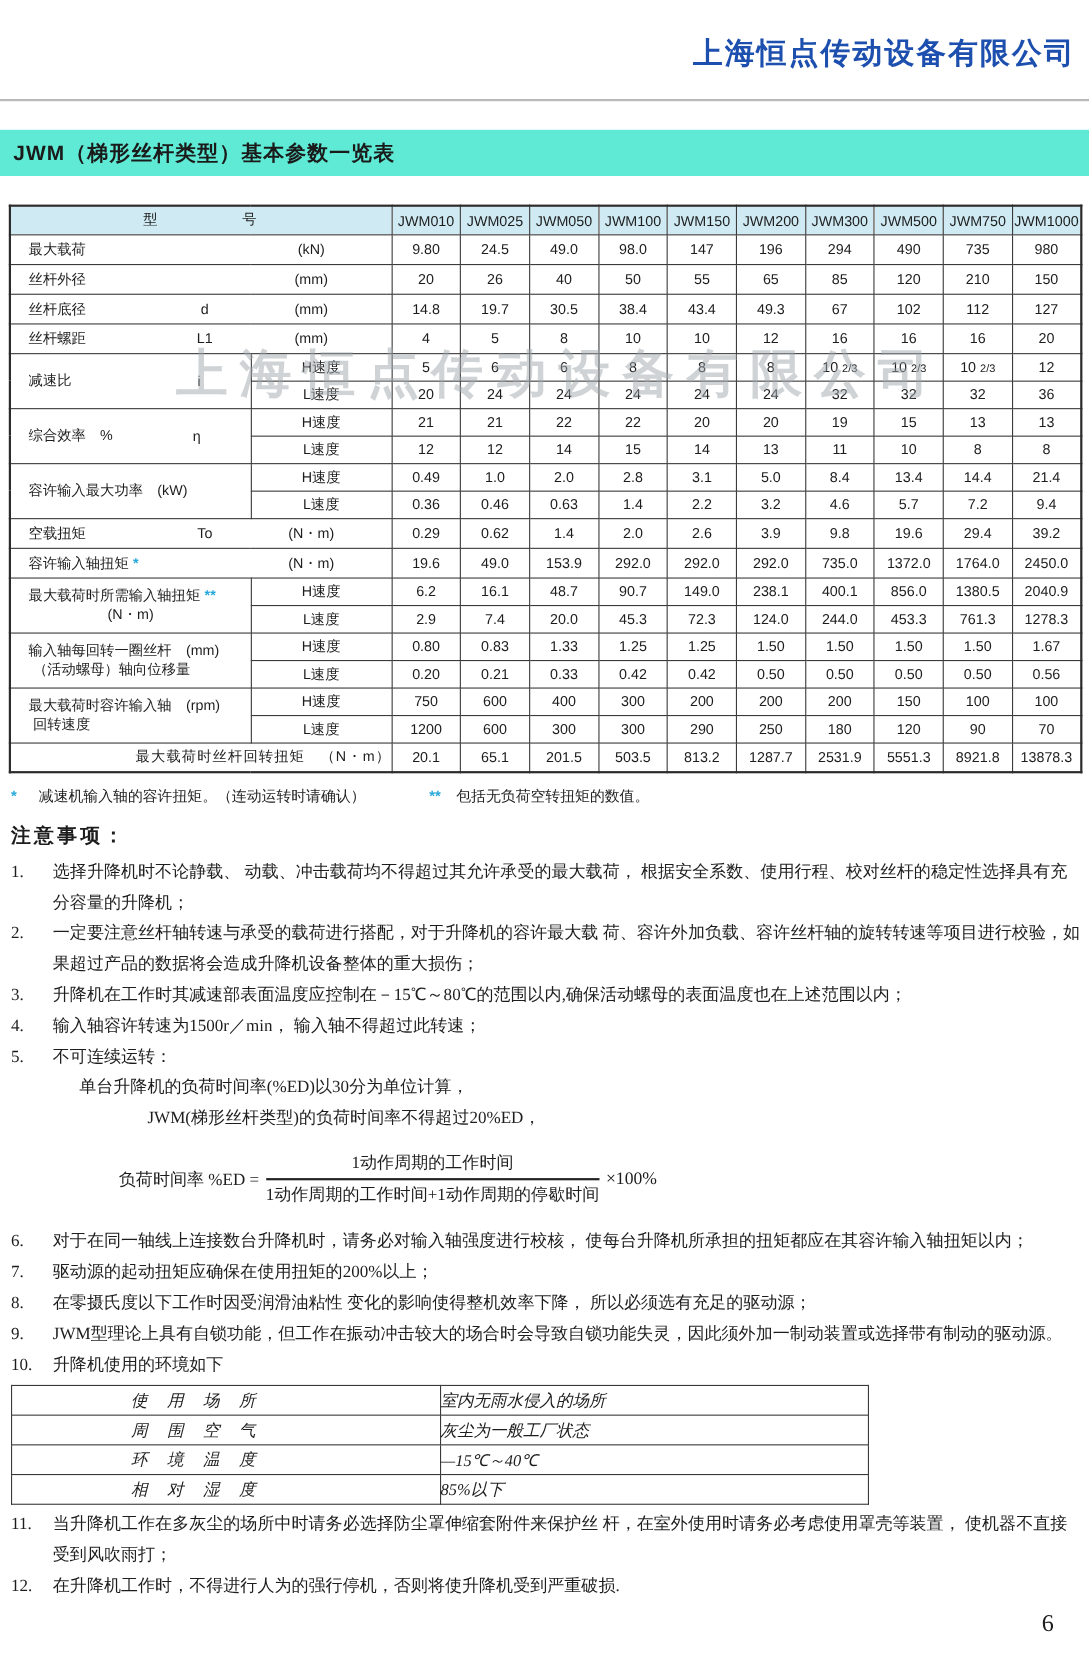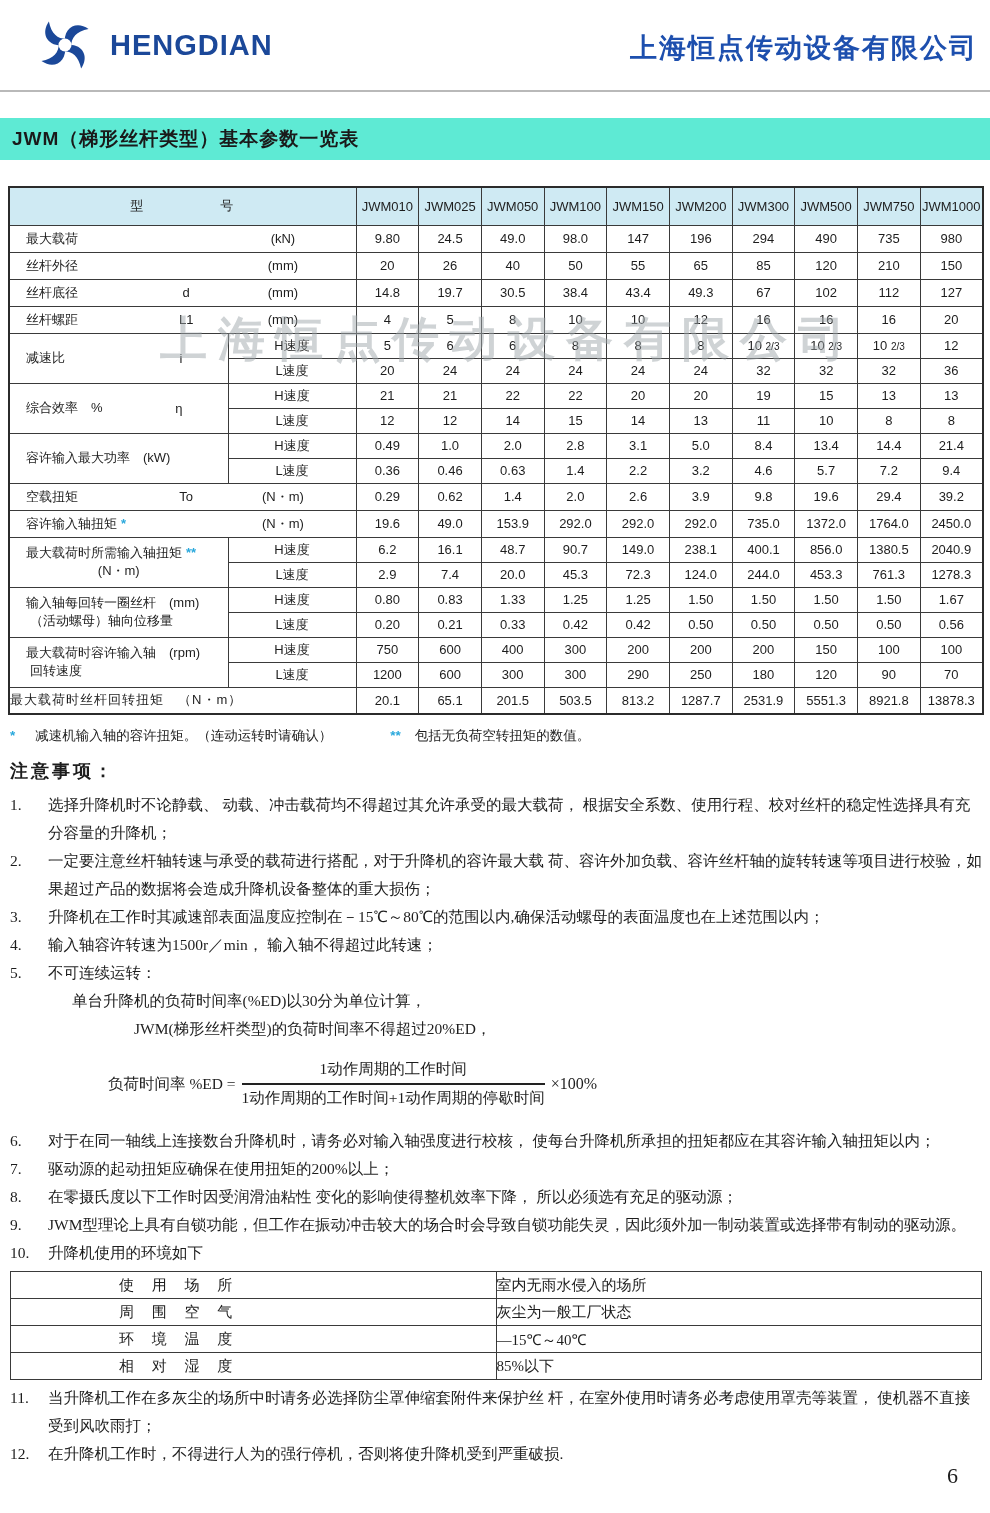--- a/index.html
+++ b/index.html
@@ -17,35 +17,35 @@
   .company { position:absolute; right:12px; top:30px; font-family:"Liberation Serif", serif;
     font-size:27px; font-weight:700; color:#1d4fae; letter-spacing:2px; }
   
   .titlebar { margin:26px 0 0 0; height:42px; background:#5eead4; display:flex; align-items:center; }
   .titlebar .t { font-size:19px; font-weight:700; color:#1a1a1a; padding-left:12px; letter-spacing:1px; }
   
   .tblwrap { position:relative; margin:26px 8px 0 8px; }
   table.main { border-collapse:collapse; width:974px; table-layout:fixed; }
   table.main th, table.main td { border:1px solid #3a3a3a; font-size:13px; overflow:hidden; }
   table.main { border:2px solid #2b2b2b; }
-  table.main thead th { background:#cfeaf3; height:38px; font-weight:500; }
+  table.main thead th { background:#cfeaf3; height:26px; font-weight:500; }
   .mh { white-space:pre; font-size:14px; letter-spacing:2px; }
   td.dv { text-align:center; height:27px; font-size:13.5px; background:#fff; }
   tr.sub td.dv { height:25px; }
   td.lblcell { background:#fff; vertical-align:middle; }
   .slbl { display:flex; align-items:center; }
   .slbl .nm { flex:0 0 44%; text-align:left; padding-left:16px; white-space:nowrap; }
   .slbl .ssym { flex:0 0 14%; text-align:center; }
   .slbl .sunit { flex:1; text-align:center; }
   .dl1 { display:flex; padding-left:16px; align-items:center; white-space:nowrap; }
   .dl1 .dsym { margin-left:auto; padding-right:45px; }
   .dl2 { padding-left:20px; }
   .dl2.center { text-align:center; padding-left:0; }
   td.spd { text-align:center; font-size:13px; background:#fff; }
-  td.fullbl { text-align:left; background:#fff; letter-spacing:1px; }
+  td.fullbl { text-align:right; background:#fff; letter-spacing:1px; }
   .mk { color:#29a8dc; font-weight:700; padding-left:4px; }
   .fr { font-size:10px; }
   .watermark { position:absolute; left:152px; top:122px; font-size:47px; font-weight:700;
     color:rgba(160,168,172,0.50); letter-spacing:11px; white-space:nowrap; pointer-events:none; z-index:5;
     font-family:"Liberation Sans", sans-serif; }
   
   .footnote { display:flex; align-items:baseline; margin:12px 0 0 10px; font-size:13.5px; }
   .footnote .star { color:#29a8dc; font-weight:700; margin-right:20px; }
   .footnote .star2 { color:#29a8dc; font-weight:700; margin:0 14px 0 58px; }
   
@@ -56,48 +56,36 @@
   .note .num { flex:0 0 38px; }
   .note .txt { flex:1; }
   .subline1 { margin-left:62px; font-size:15.5px; line-height:28px; }
   .subline2 { margin-left:124px; font-size:15.5px; line-height:28px; }
   .formula { display:flex; align-items:center; margin:6px 0 8px 98px; font-size:15.5px; height:70px; }
   .fracwrap { display:inline-flex; flex-direction:column; text-align:center; margin:0 6px; }
   .fracnum { border-bottom:2px solid #222; padding:0 14px 3px 14px; }
   .fracden { padding-top:3px; }
   .mult { font-size:16px; }
   
-  table.env { border-collapse:collapse; width:972px; margin:4px 0 4px 0; table-layout:fixed;
-    font-family:"Liberation Serif", serif; }
+  table.env { border-collapse:collapse; width:780px; margin:4px 0 4px 0; table-layout:fixed;
+    font-family:"Liberation Serif", serif;font-style:italic; }
   table.env td { border:1px solid #3a3a3a; height:27px; font-size:15px; }
   table.env { border:1px solid #2b2b2b; }
   td.envl { padding-left:108px; letter-spacing:7px; }
   td.envv { }
   
   .pageno { position:absolute; right:32px; bottom:24px; font-size:22px;
     font-family:"Liberation Serif", serif; }
 </style>
 </head>
 <body>
 
 <div class="page">
 
   <div class="hdr">
-    <div class="logo">
-      <svg viewBox="0 0 100 100">
-        <g fill="#1b4899">
-          <path d="M50,50 C22,54 10,32 24,12 C28,32 38,40 52,40 Z"></path>
-          <path d="M50,50 C46,22 68,10 88,24 C68,28 60,38 60,52 Z"></path>
-          <path d="M50,50 C78,46 90,68 76,88 C72,68 62,60 48,60 Z"></path>
-          <path d="M50,50 C54,78 32,90 12,76 C32,72 40,62 40,48 Z"></path>
-        </g>
-        <circle cx="50" cy="50" r="10.5" fill="#ffffff"></circle>
-      </svg>
-      <span class="logo-text">HENGDIAN</span>
-    </div>
     <div class="company">上海恒点传动设备有限公司</div>
   </div>
 
   <div class="titlebar">
     <span class="t">JWM（梯形丝杆类型）基本参数一览表</span>
   </div>
 
   <div class="tblwrap">
     <table class="main">
       <colgroup>

